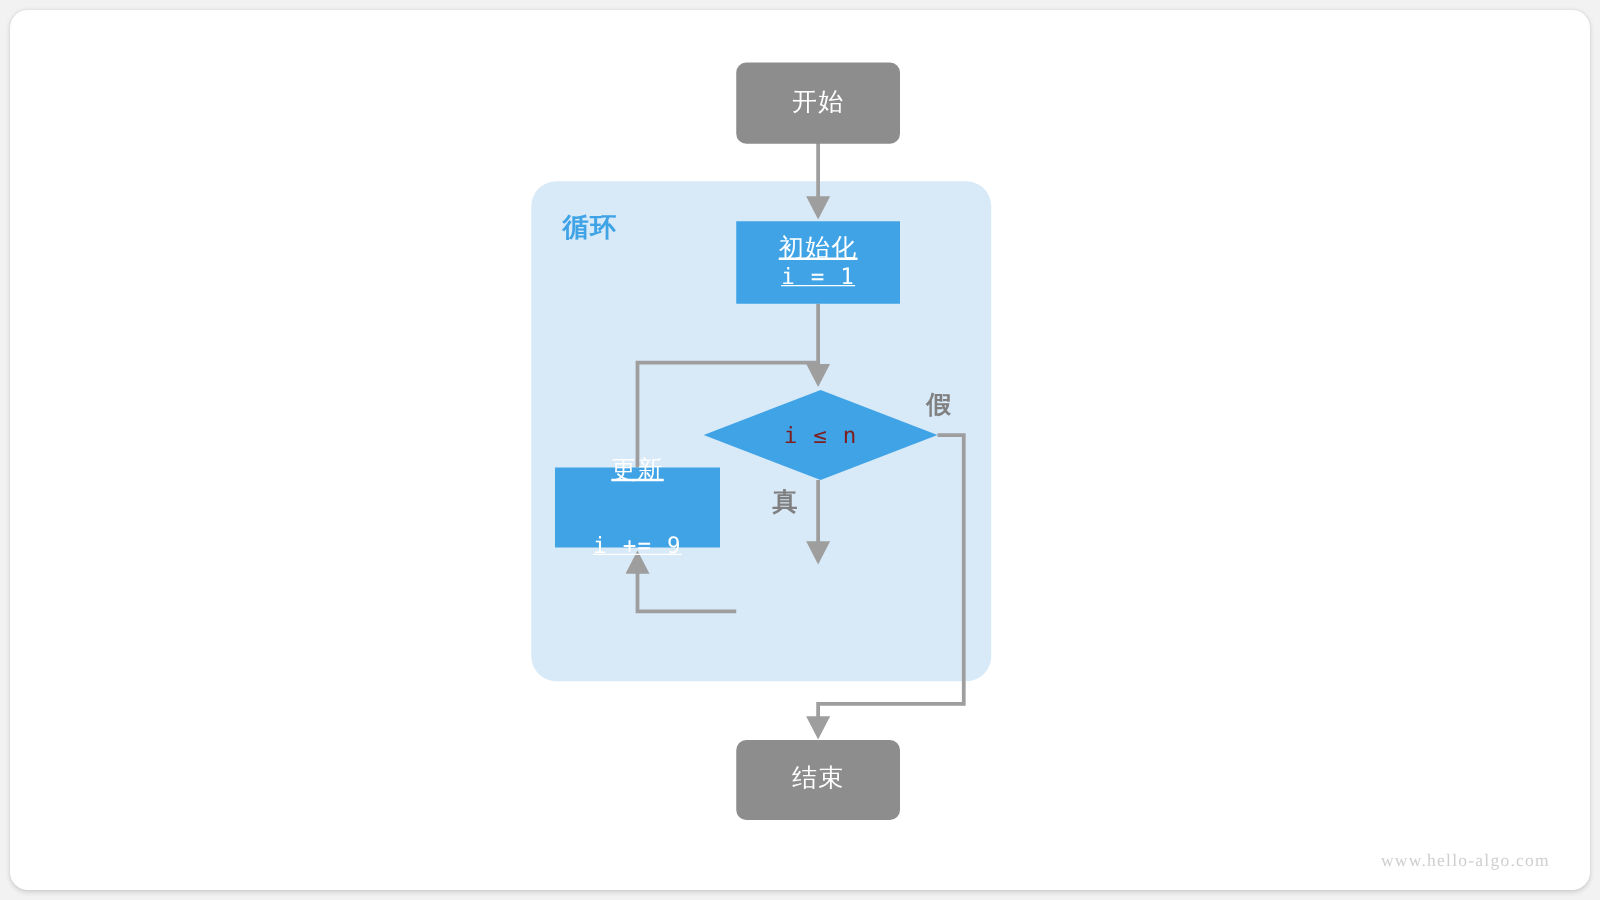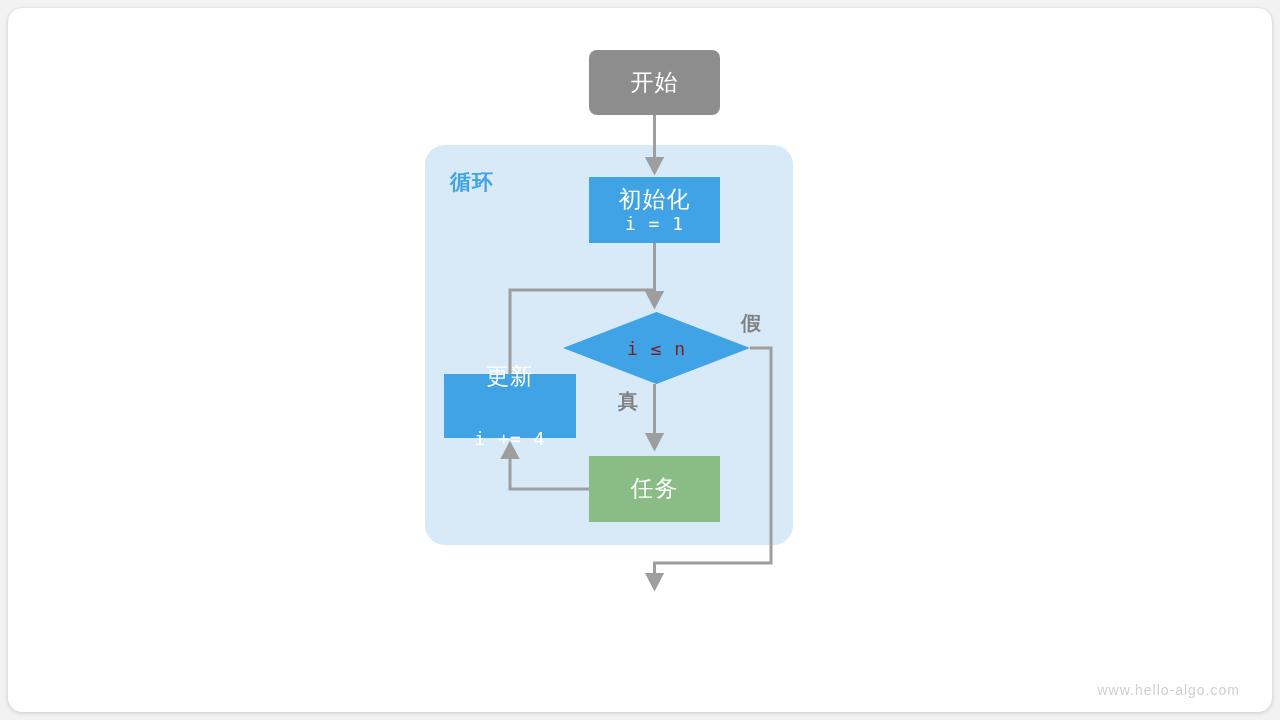--- a/index.html
+++ b/index.html
@@ -45,27 +45,28 @@
     color: #ffffff;
     text-align: center;
     line-height: 1.18;
   }
   .node-gray {
     background: #8d8d8d;
     border-radius: 8px;
   }
   .node-blue {
     background: #3fa3e6;
+    text-decoration: underline;
   }
   .node-green {
     background: #8abd85;
   }
   .t-cjk {
     font-family: "Liberation Sans", "DejaVu Sans", sans-serif;
-    font-size: 23px;
+    font-size: 20px;
     letter-spacing: 1px;
   }
   .t-mono {
     font-family: "DejaVu Sans Mono", "Liberation Mono", monospace;
     font-size: 18px;
     letter-spacing: 1px;
   }
   
   #loop-box {
     position: absolute;
@@ -113,21 +114,21 @@
     font-family: "Liberation Sans", "DejaVu Sans", sans-serif;
     font-size: 20px;
     font-weight: bold;
     color: #808080;
     letter-spacing: 1px;
   }
   #watermark {
     position: absolute;
     right: 40px;
     bottom: 22px;
-    font-family: Liberation Sans, sans-serif;
+    font-family: Liberation Serif, serif;
     font-size: 14px;
     color: #cfcfcf;
     letter-spacing: 1px;
   }
 </style>
 </head>
 <body>
 
 <div id="stage">
 
@@ -170,23 +171,23 @@
     <div class="dia-text">
       <span class="t-mono">i ≤ n</span>
     </div>
   </div>
 
   <div class="branch-label" style="left:618px; top:388px;">真</div>
   <div class="branch-label" style="left:741px; top:310px;">假</div>
 
   <div class="node node-blue" style="left:444px; top:374px; width:132px; height:64px;gap:38px;">
     <span class="t-cjk">更新</span>
-    <span class="t-mono">i += 4</span>
+    <span class="t-mono">i += 9</span>
   </div>
 
-  <div class="node node-green" style="left:589px; top:456px; width:131px; height:66px;">
-    <span class="t-cjk">任务</span>
+
+  <div class="node node-gray" style="left:589px; top:592px; width:131px; height:64px;">
+    <span class="t-cjk">结束</span>
   </div>
-
 
   <div id="watermark">www.hello-algo.com</div>
 
 </div>
 
 </body></html>

